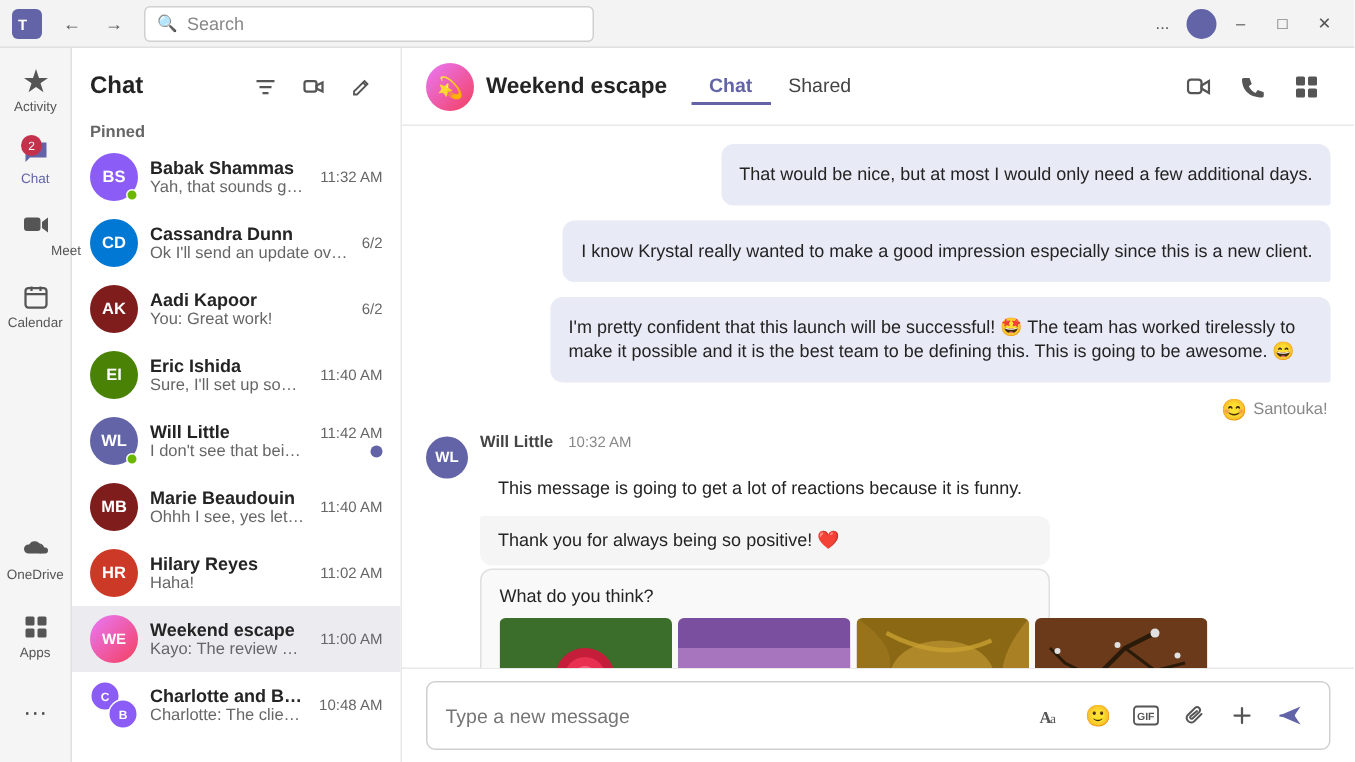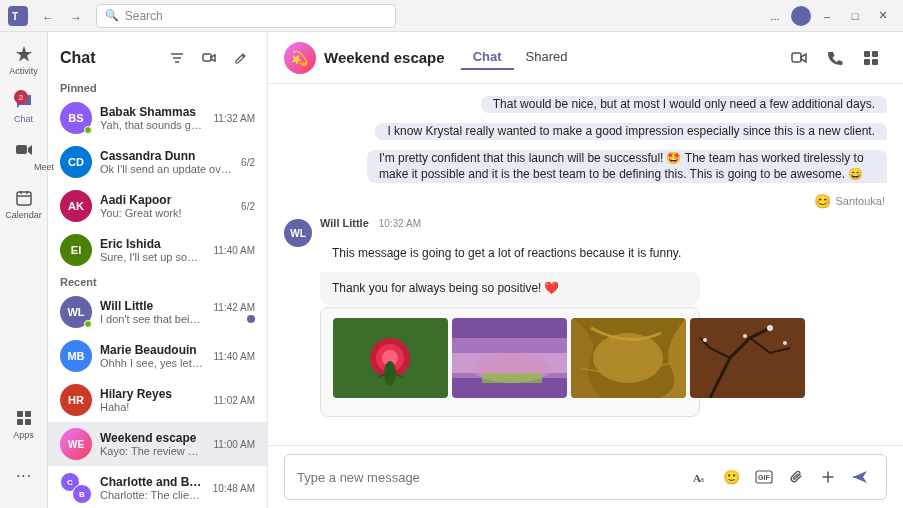--- a/index.html
+++ b/index.html
@@ -223,21 +223,21 @@
 
     
     .msg-out {
       display: flex;
       justify-content: flex-end;
       margin-bottom: 2px;
     }
     .msg-out .bubble {
       background: #e8eaf6;
       border-radius: 8px 8px 2px 8px;
-      padding: 0 12px;
+      padding: 12px 12px;
       max-width: 520px;
       font-size: 12px;
       color: #242424;
       line-height: 1.4;
     }
 
     
     .msg-in {
       display: flex;
       align-items: flex-start;
@@ -408,20 +408,29 @@
           <line x1="2" y1="7" x2="16" y2="7" stroke="#555" stroke-width="1.5"></line>
           <line x1="6" y1="2" x2="6" y2="5" stroke="#555" stroke-width="1.5"></line>
           <line x1="12" y1="2" x2="12" y2="5" stroke="#555" stroke-width="1.5"></line>
         </svg>
       </div>
       <span style="font-size:9px;color:#555;">Calendar</span>
     </div>
 
 
     <div class="sidebar-icons-bottom">
+      <div class="sidebar-icon-item">
+        <div class="icon-svg">
+          <svg width="18" height="14" viewBox="0 0 18 14" fill="none">
+            <path d="M11 10H4a3 3 0 110-6 3 3 0 01.5.05A4 4 0 0112 5a2.5 2.5 0 011 4.8L11 10z" fill="#555"></path>
+            <path d="M13 10h2a2 2 0 000-4h-.5A3.5 3.5 0 009 4v.2A3 3 0 0111 10h2z" fill="#555"></path>
+          </svg>
+        </div>
+        <span style="font-size:9px;color:#555;">OneDrive</span>
+      </div>
 
       <div class="sidebar-icon-item">
         <div class="icon-svg">
           <svg width="16" height="16" viewBox="0 0 16 16" fill="none">
             <rect x="1" y="1" width="6" height="6" rx="1" fill="#555"></rect>
             <rect x="9" y="1" width="6" height="6" rx="1" fill="#555"></rect>
             <rect x="1" y="9" width="6" height="6" rx="1" fill="#555"></rect>
             <rect x="9" y="9" width="6" height="6" rx="1" fill="#555"></rect>
           </svg>
         </div>
@@ -480,59 +489,58 @@
       <div class="chat-info">
         <div class="chat-name">Cassandra Dunn</div>
         <div class="chat-preview">Ok I'll send an update over later</div>
       </div>
       <div class="chat-meta">
         <span class="chat-time">6/2</span>
       </div>
     </div>
 
     <div class="chat-item">
-      <div class="chat-avatar" style="background:#be185d;">AK</div>
+      <div class="chat-avatar" style="background:#7f1d1d;">AK</div>
       <div class="chat-info">
         <div class="chat-name">Aadi Kapoor</div>
         <div class="chat-preview">You: Great work!</div>
       </div>
       <div class="chat-meta">
         <span class="chat-time">6/2</span>
       </div>
     </div>
 
     <div class="chat-item">
       <div class="chat-avatar" style="background:#498205;">EI</div>
       <div class="chat-info">
         <div class="chat-name">Eric Ishida</div>
         <div class="chat-preview">Sure, I'll set up something for next week to...</div>
       </div>
       <div class="chat-meta">
         <span class="chat-time">11:40 AM</span>
       </div>
     </div>
 
-    <div class="section-label">Recent</div>
 
     <div class="chat-item">
       <div class="chat-avatar" style="background:#6264a7;">WL
         <div class="status-dot online"></div>
       </div>
       <div class="chat-info">
         <div class="chat-name" style="font-weight:700;">Will Little</div>
         <div class="chat-preview">I don't see that being an issue, can take t...</div>
       </div>
       <div class="chat-meta">
         <span class="chat-time">11:42 AM</span>
         <div class="unread-dot"></div>
       </div>
     </div>
 
     <div class="chat-item">
-      <div class="chat-avatar" style="background:#3b82f6;">MB</div>
+      <div class="chat-avatar" style="background:#7f1d1d;">MB</div>
       <div class="chat-info">
         <div class="chat-name">Marie Beaudouin</div>
         <div class="chat-preview">Ohhh I see, yes let me fix that!</div>
       </div>
       <div class="chat-meta">
         <span class="chat-time">11:40 AM</span>
       </div>
     </div>
 
     <div class="chat-item">
@@ -630,20 +638,21 @@
         <div class="msg-in-avatar" style="background:#6264a7;">WL</div>
         <div class="msg-in-content">
           <div class="msg-sender-row">
             <span class="msg-sender">Will Little</span>
             <span class="msg-time">10:32 AM</span>
           </div>
           <div class="bubble" style="margin-top:4px;background:#fff;">This message is going to get a lot of reactions because it is funny.</div>
           <div class="bubble">Thank you for always being so positive! ❤️</div>
 
           <div class="image-card">
+            <div class="image-card-title">What do you think?</div>
             <div class="image-grid">
 
               <div class="image-thumb">
                 <svg width="115" height="80" viewBox="0 0 115 80">
                   <rect width="115" height="80" fill="#3a6e2a"></rect>
                   <circle cx="57" cy="40" r="20" fill="#c41e3a"></circle>
                   <circle cx="57" cy="40" r="14" fill="#e83050"></circle>
                   <circle cx="57" cy="40" r="8" fill="#ff6080"></circle>
                   <ellipse cx="57" cy="55" rx="6" ry="12" fill="#2d5a1b"></ellipse>
                   <path d="M45 60 Q57 50 70 60" stroke="#2d5a1b" stroke-width="2" fill="none"></path>

